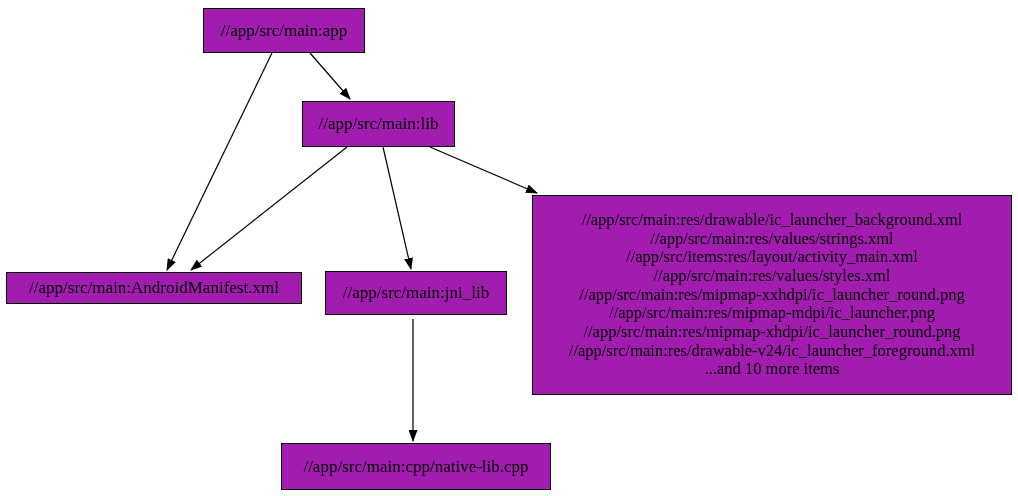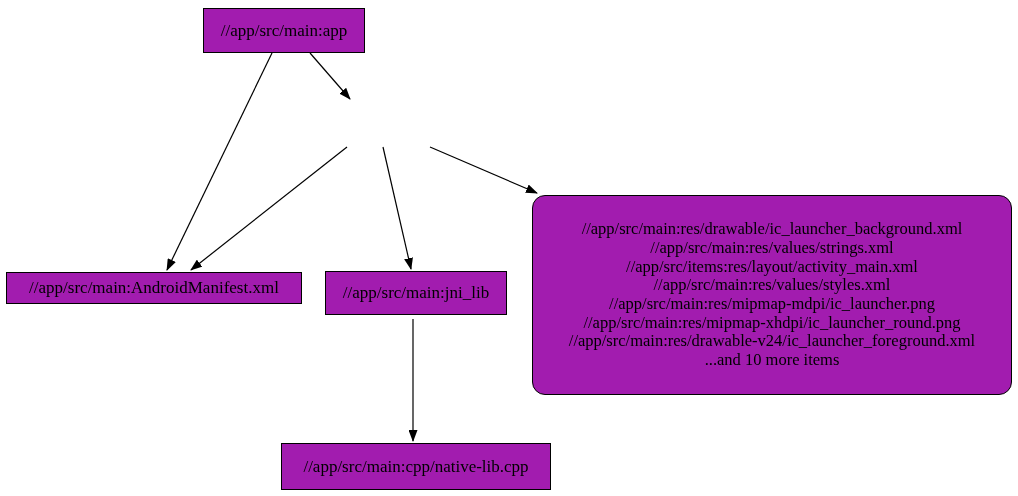--- a/index.html
+++ b/index.html
@@ -63,34 +63,38 @@
     <line x1="347" y1="147" x2="191" y2="270" stroke="#000000" stroke-width="1.2" marker-end="url(#arrow)"></line>
     <line x1="383" y1="147" x2="411" y2="269" stroke="#000000" stroke-width="1.2" marker-end="url(#arrow)"></line>
     <line x1="430" y1="147" x2="537" y2="193" stroke="#000000" stroke-width="1.2" marker-end="url(#arrow)"></line>
     <line x1="413" y1="319" x2="413" y2="441" stroke="#000000" stroke-width="1.2" marker-end="url(#arrow)"></line>
   </svg>
 
   <div class="node" style="left:203px; top:8px; width:162px; height:45px;">
     <span>//app/src/main:app</span>
   </div>
 
+  <div class="node" style="left:302px; top:101px; width:153px; height:46px;">
+    <span>//app/src/main:lib</span>
+  </div>
 
   <div class="node" style="left:6px; top:272px; width:296px; height:32px;">
     <span>//app/src/main:AndroidManifest.xml</span>
   </div>
 
   <div class="node" style="left:325px; top:271px; width:182px; height:44px;">
     <span>//app/src/main:jni_lib</span>
   </div>
 
-  <div class="node multi" style="left:532px; top:195px; width:480px; height:200px;border-radius:13px;">
+  <div class="node multi" style="left:532px; top:195px; width:480px; height:200px;">
     <span class="res-line">//app/src/main:res/drawable/ic_launcher_background.xml</span>
     <span class="res-line">//app/src/main:res/values/strings.xml</span>
     <span class="res-line">//app/src/items:res/layout/activity_main.xml</span>
     <span class="res-line">//app/src/main:res/values/styles.xml</span>
+    <span class="res-line">//app/src/main:res/mipmap-xxhdpi/ic_launcher_round.png</span>
     <span class="res-line">//app/src/main:res/mipmap-mdpi/ic_launcher.png</span>
     <span class="res-line">//app/src/main:res/mipmap-xhdpi/ic_launcher_round.png</span>
     <span class="res-line">//app/src/main:res/drawable-v24/ic_launcher_foreground.xml</span>
     <span class="res-line">...and 10 more items</span>
   </div>
 
   <div class="node" style="left:281px; top:443px; width:270px; height:47px;">
     <span>//app/src/main:cpp/native-lib.cpp</span>
   </div>
 

